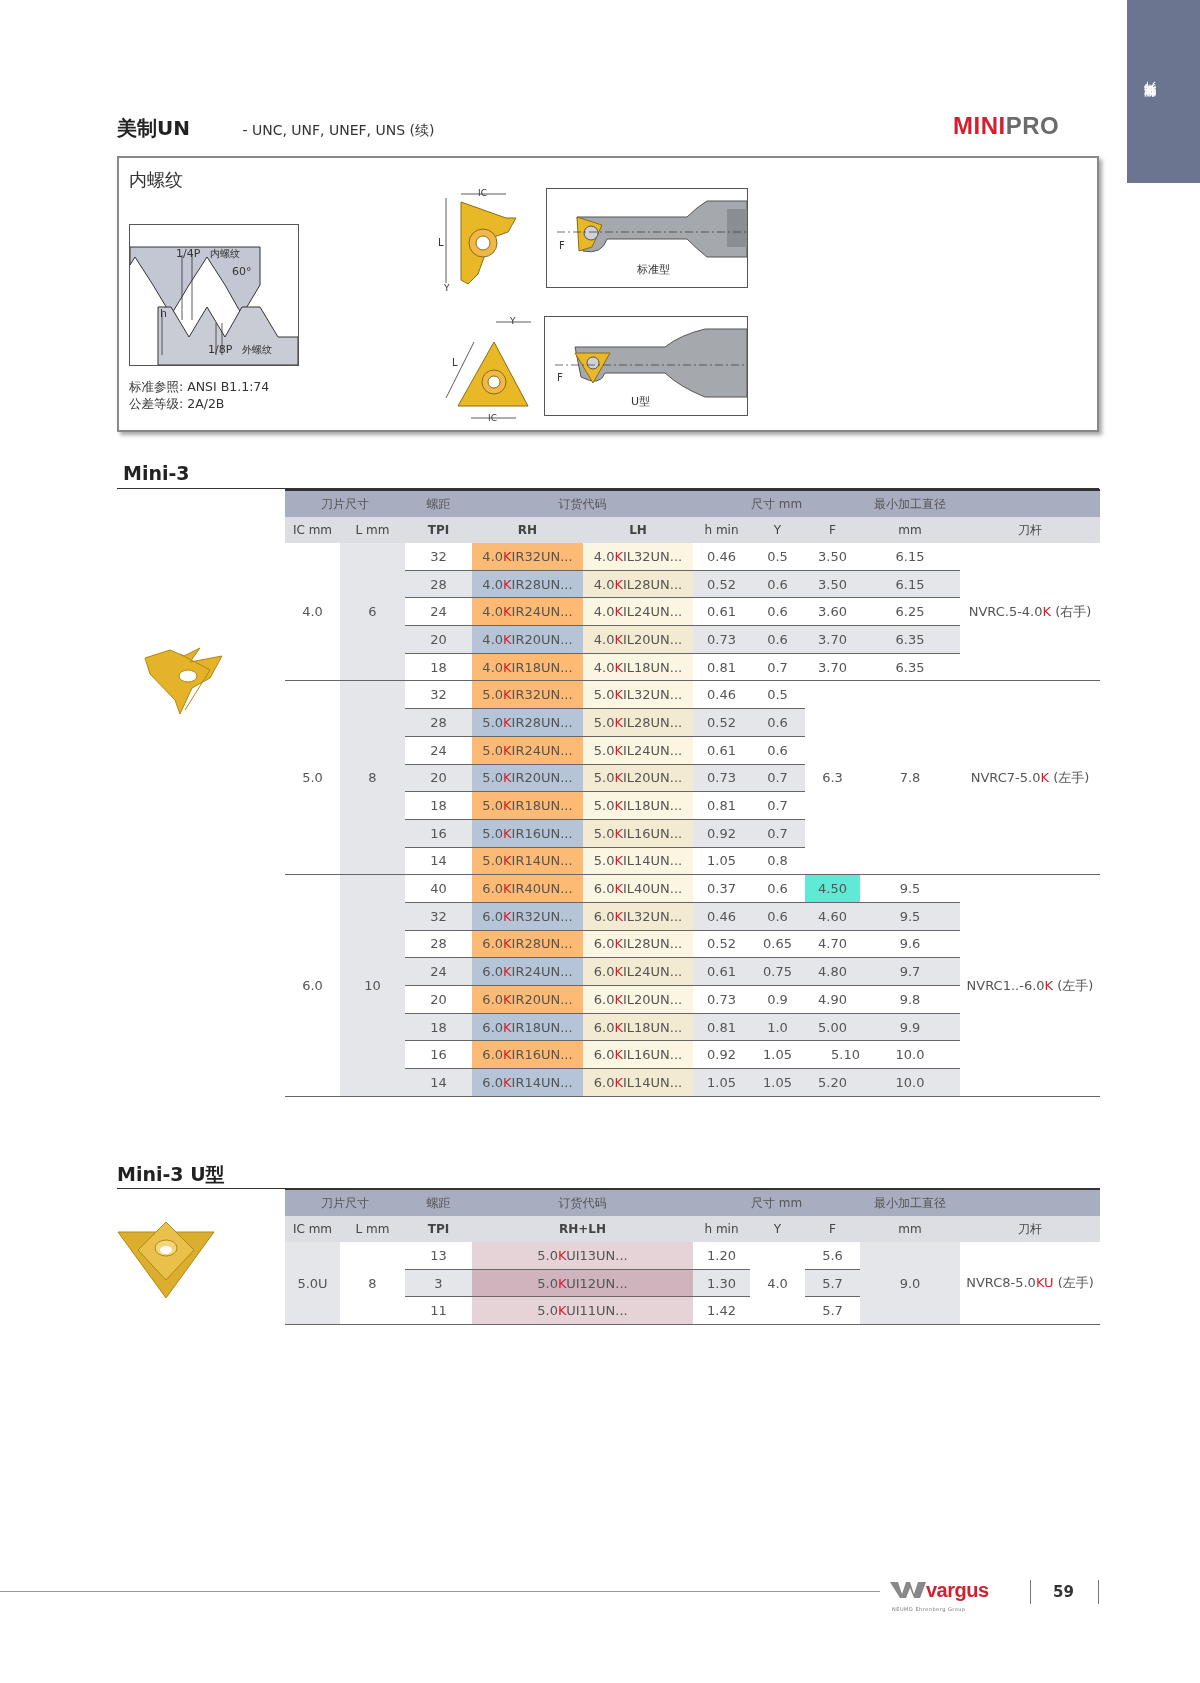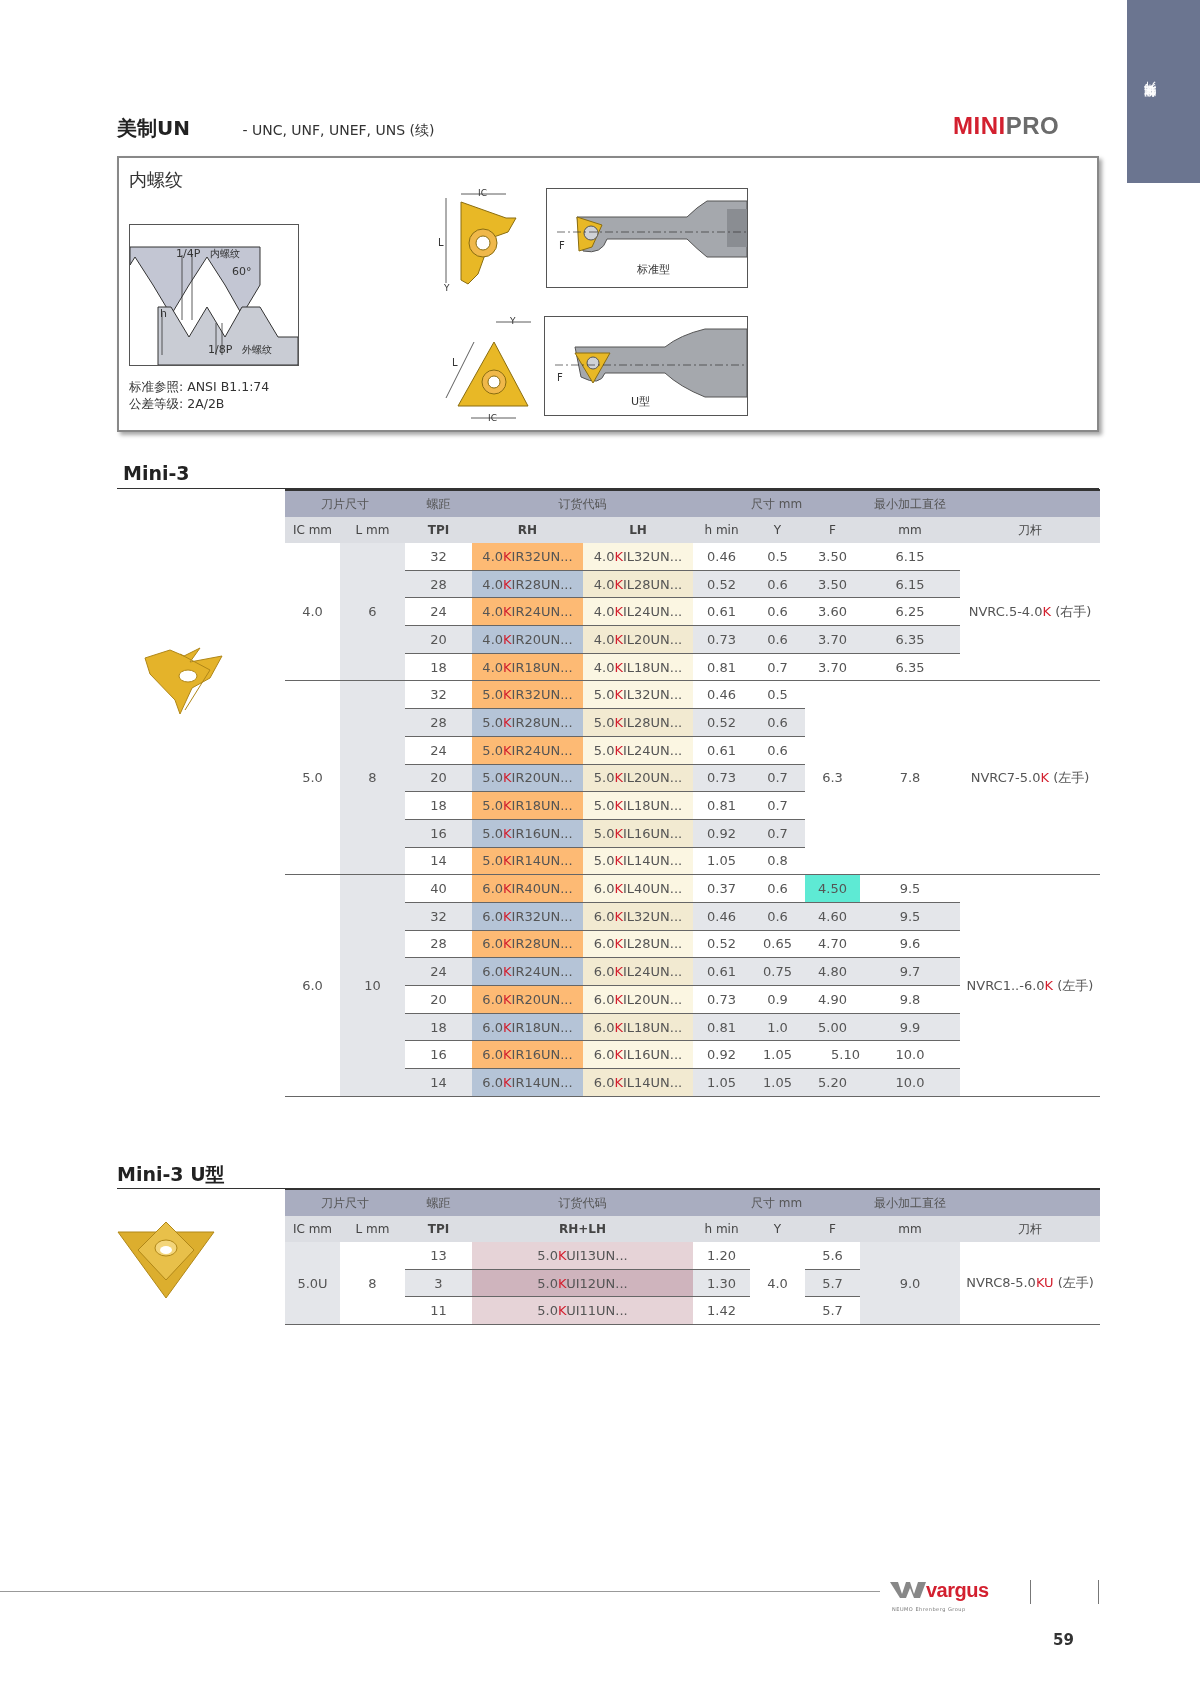--- a/index.html
+++ b/index.html
@@ -34,21 +34,21 @@
   td.lh-even { background:#f2ead1; }
   tr.rowline td.line { border-top:1px solid #666; }
   tr.groupline td { border-top:1px solid #666; }
   .u-code-odd { background:#e6d3d7 !important; }
   .u-code-even { background:#cfb4bd !important; }
   .footer-line { left:0; top:1591px; width:880px; height:1px; background:#999; }
   .vargus { left:890px; top:1578px; }
   .vargus .brand { font-family:"Liberation Sans", sans-serif; font-size:20px; font-weight:bold; color:#d3202f; letter-spacing:-0.5px; }
   .vargus .tag { position:absolute; left:2px; top:28px; font-size:5px; color:#777; white-space:nowrap; letter-spacing:0.5px; }
   .pg-sep { width:1px; height:24px; background:#777; }
-  .page-num { left:1053px; top:1583px; font-size:15px; font-weight:bold; color:#333;margin-top:48px; }
+  .page-num { left:1053px; top:1583px; font-size:15px; font-weight:bold; color:#333; }
 </style>
 </head>
 <body>
 
 <div class="abs side-tab">
   <div class="txt">螺纹车削 刀片</div>
 </div>
 
 <div class="abs page-title">
   <span>美制UN</span><span class="sub"> - UNC, UNF, UNEF, UNS (续)</span>

